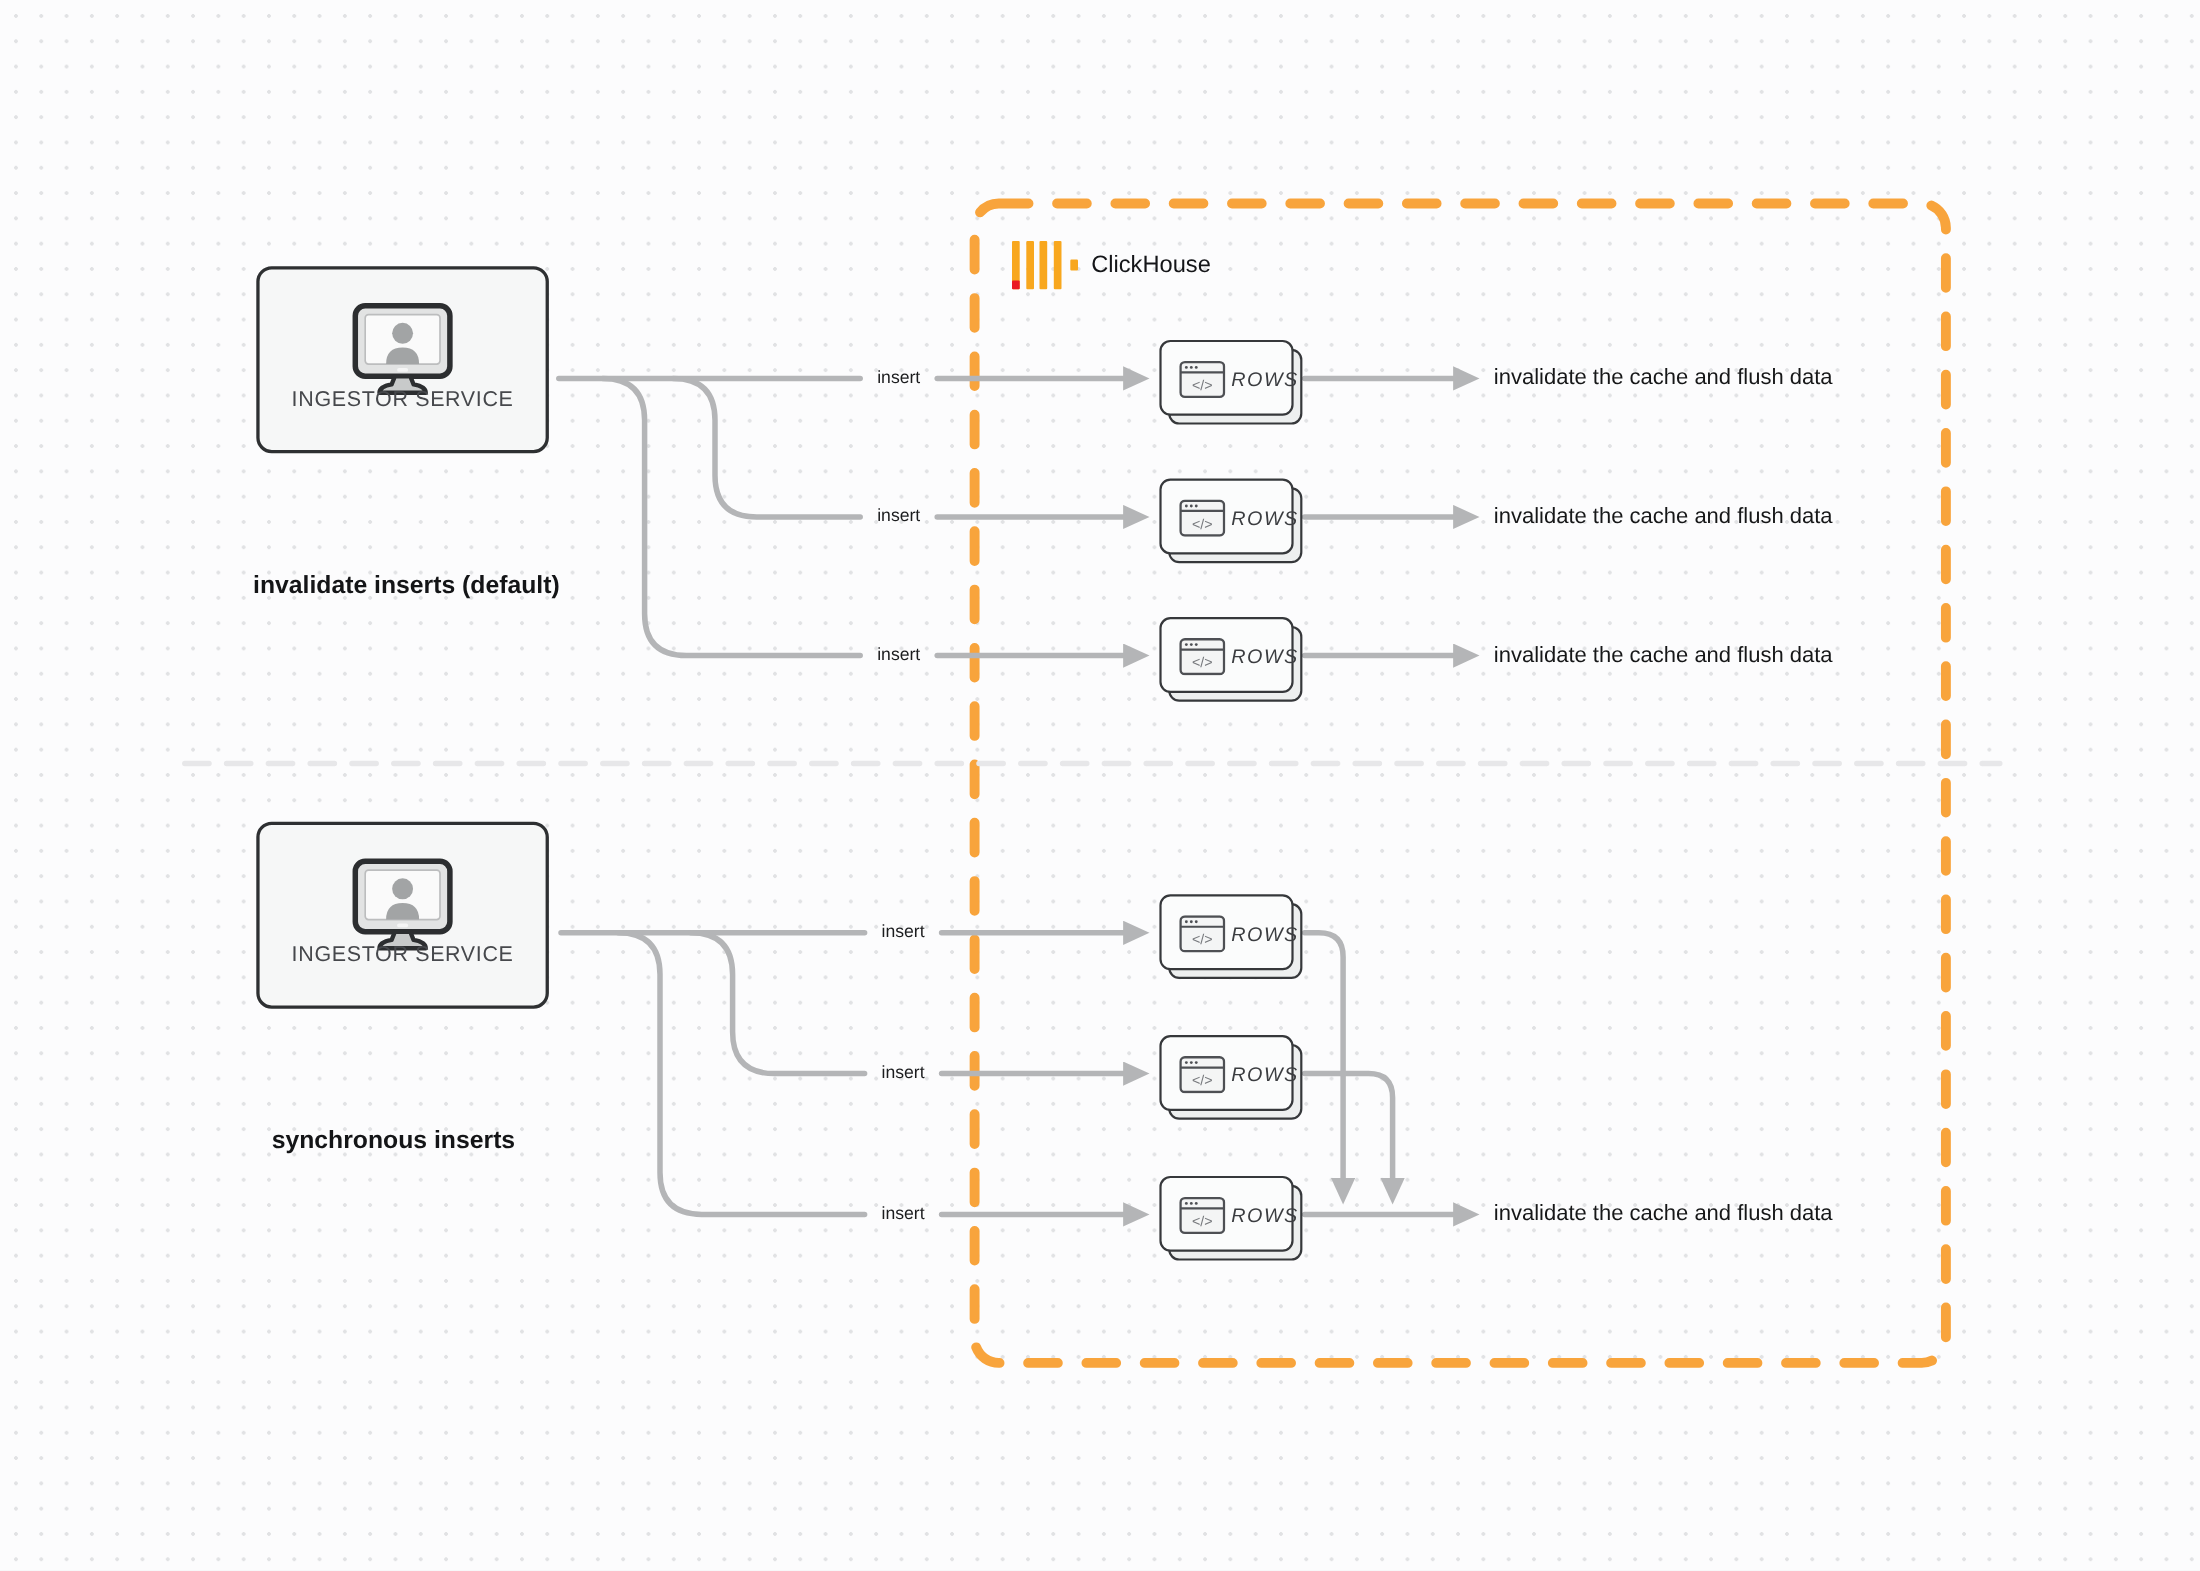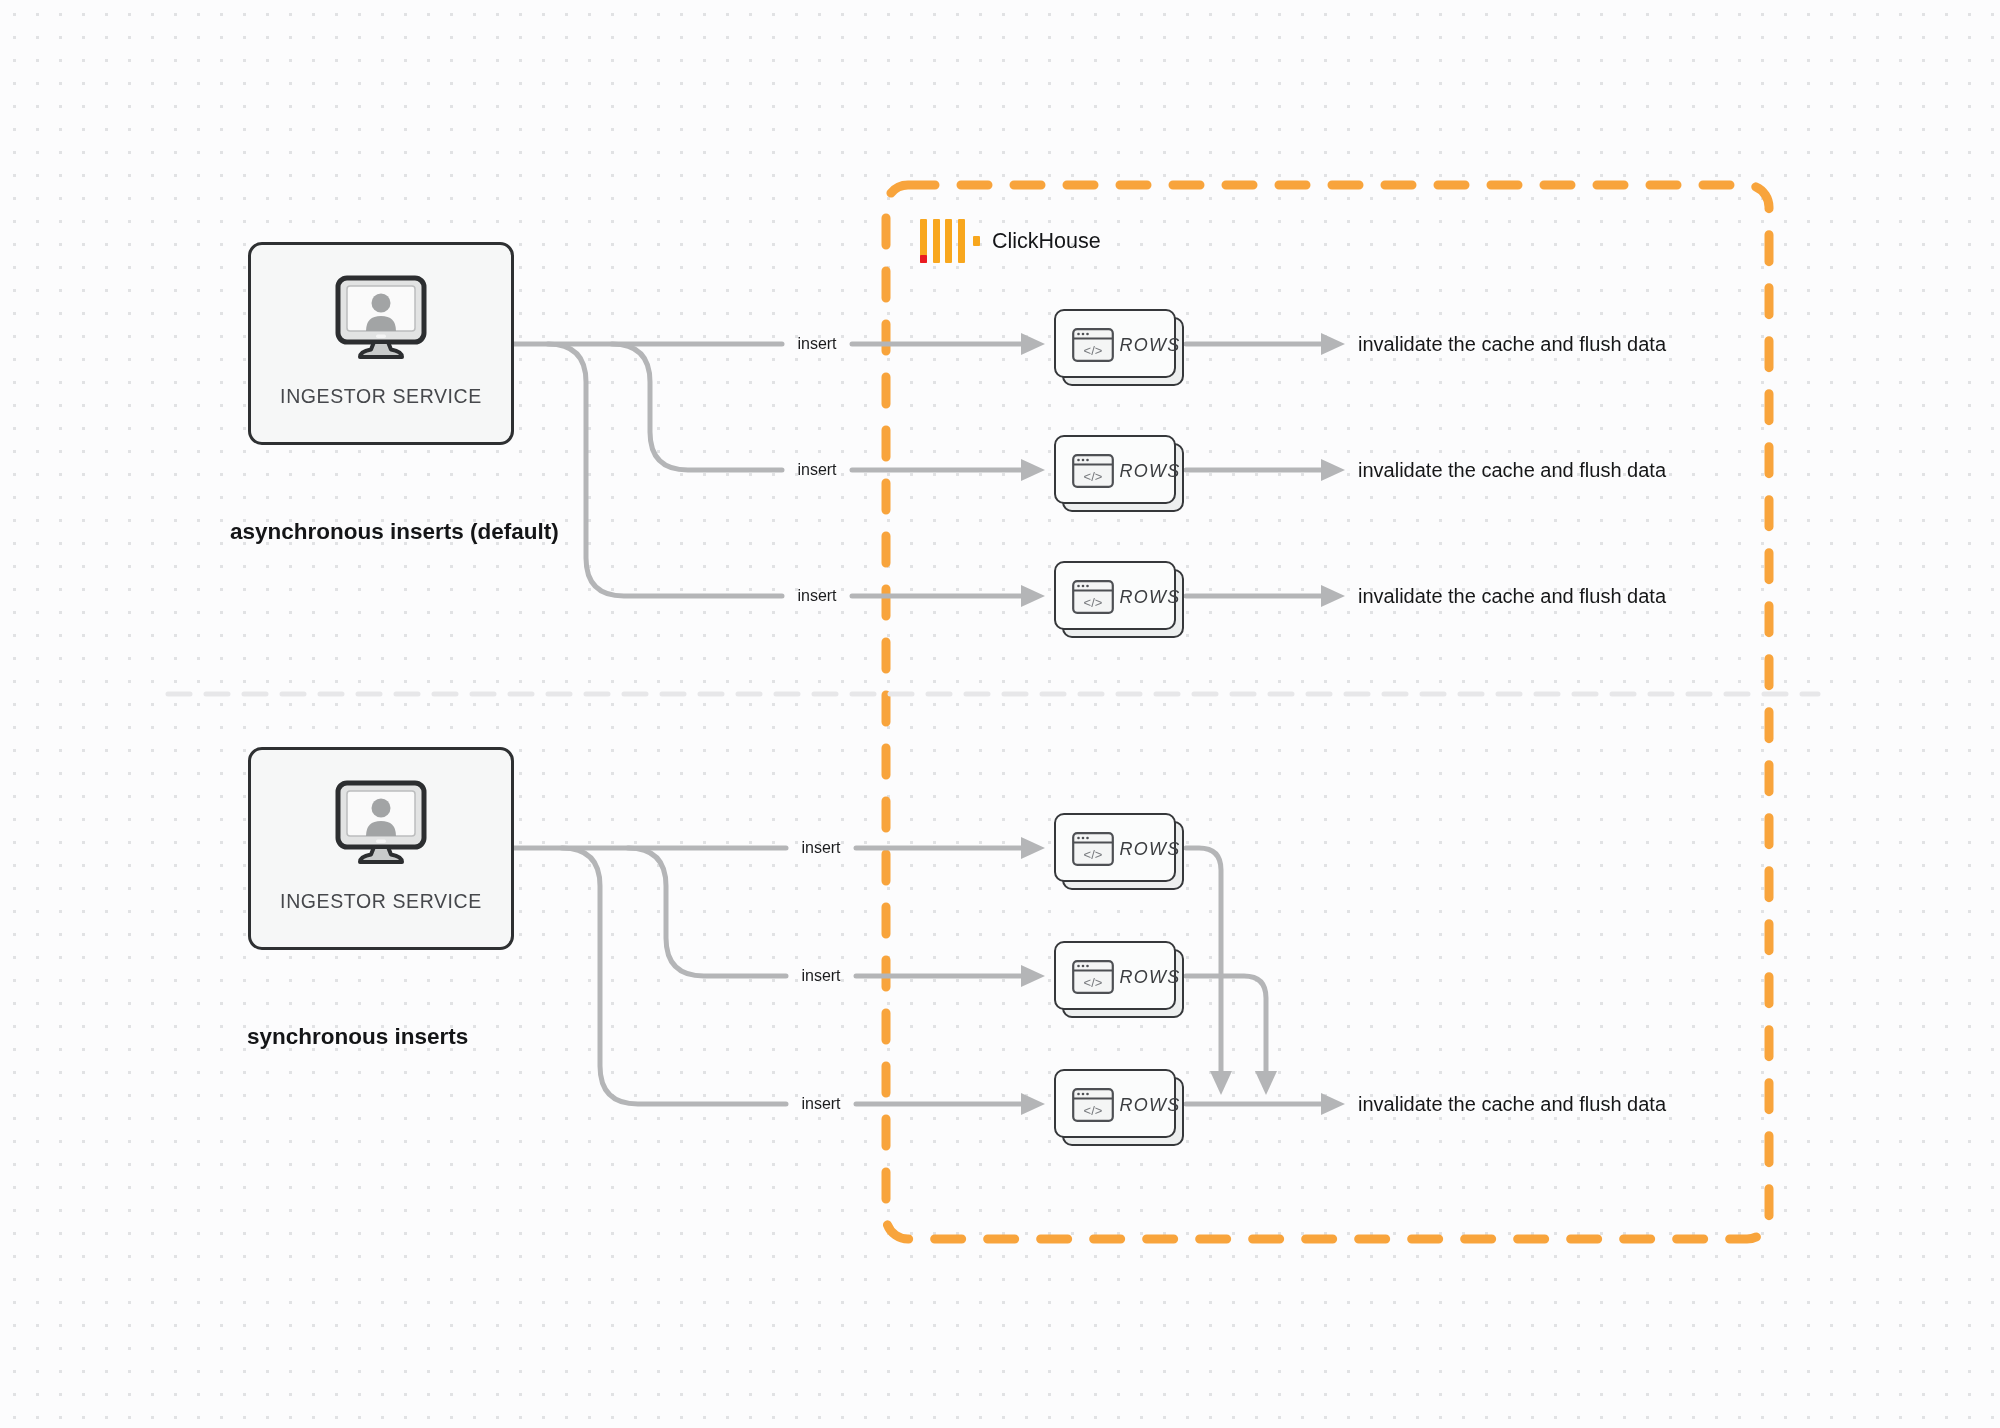--- a/index.html
+++ b/index.html
@@ -10,21 +10,21 @@
     background-image:radial-gradient(circle, #e1e2e4 1.7px, rgba(0,0,0,0) 1.9px);
     background-size:23px 23px;
     background-position:3px 3px;
     font-family:"Liberation Sans", sans-serif;
     overflow:hidden;
   }
   #wires{position:absolute;left:0;top:0;z-index:1;}
 
   
   .ingestor-box{
-    position:absolute;left:248px;width:266px;height:203px;
+    position:absolute;left:233px;width:266px;height:170px;
     background:#f6f7f7;border:3.5px solid #2e3032;border-radius:14px;
     box-sizing:border-box;z-index:2;
   }
   .ingestor-box .monitor{position:absolute;left:50%;top:30px;transform:translateX(-50%);}
   .ingestor-label{
     position:absolute;left:0;right:0;bottom:34px;text-align:center;
     font-size:19.5px;color:#46484c;letter-spacing:0.6px;
   }
 
   .section-caption{
@@ -122,21 +122,21 @@
       <rect x="3" y="3" width="86" height="64" rx="9" fill="#e2e3e3" stroke="#2c2e30" stroke-width="5"></rect>
       <rect x="12" y="11" width="68" height="45" rx="3" fill="#fafafa" stroke="#bcbdbe" stroke-width="1.5"></rect>
       <circle cx="46" cy="28" r="9.5" fill="#a2a4a5"></circle>
       <path d="M31,56 Q31,41 46,41 Q61,41 61,56 Z" fill="#a2a4a5"></path>
       <rect x="41" y="59.5" width="10" height="3.5" rx="1.7" fill="#f5f5f5"></rect>
       <path d="M39,67 L53,67 L56,74.5 Q67,76.5 67,82 L25,82 Q25,76.5 36,74.5 Z" fill="#c8caca" stroke="#2c2e30" stroke-width="4" stroke-linejoin="round"></path>
     </svg>
     <div class="ingestor-label">INGESTOR SERVICE</div>
   </div>
 
-  <div class="section-caption" style="left:230px;top:532px;">asynchronous inserts (default)</div>
+  <div class="section-caption" style="left:230px;top:532px;">invalidate inserts (default)</div>
   <div class="section-caption" style="left:247px;top:1037px;">synchronous inserts</div>
 
   <div class="ch-logo">
     <div class="ch-bar">
         <div class="red-seg"></div>
       </div>
     <div class="ch-bar"></div>
     <div class="ch-bar"></div>
     <div class="ch-bar"></div>
     <div class="ch-dot-bar"></div>

